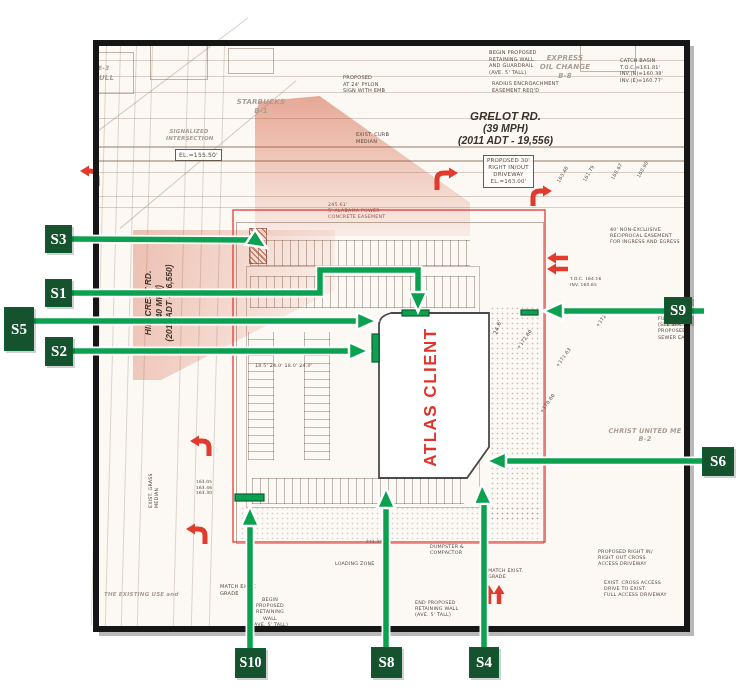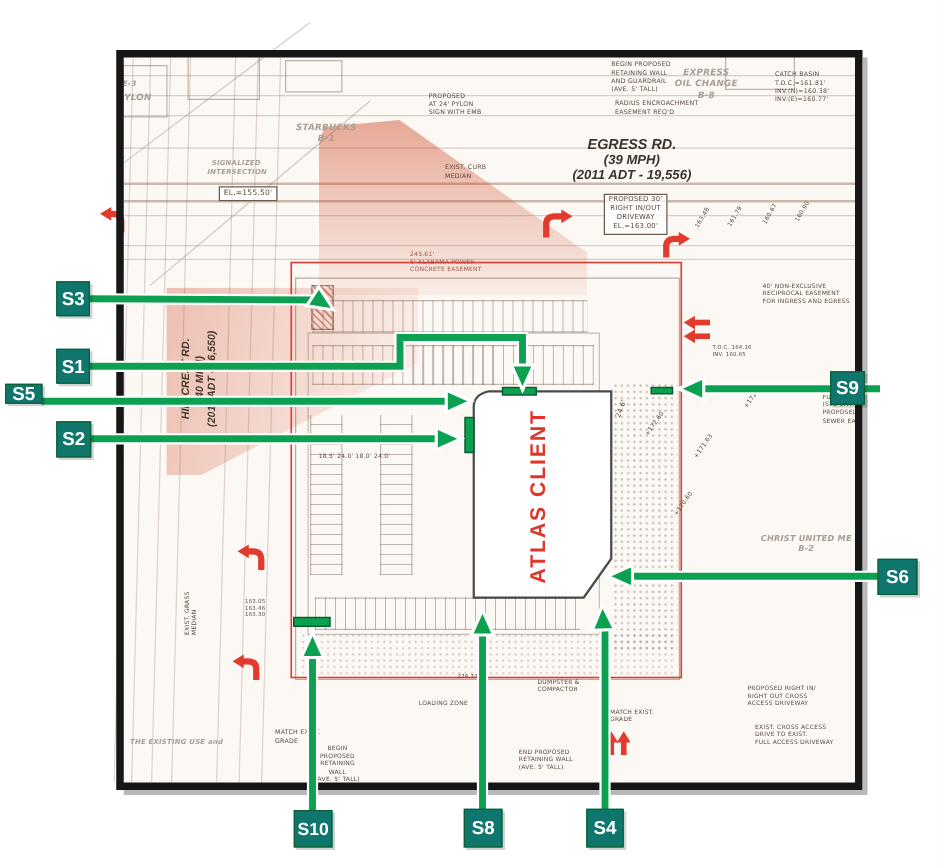--- a/index.html
+++ b/index.html
@@ -42,21 +42,21 @@
   #grelot-title .l1{font-size:11.5px;display:block;}
   #grelot-title .l2{font-size:10.5px;display:block;}
   #grelot-title .l3{font-size:10.5px;display:block;}
   #hillcrest-title{position:absolute;left:85px;top:286px;width:150px;height:34px;z-index:3;transform:rotate(-90deg);text-align:center;color:#46382e;font-style:italic;font-weight:bold;font-size:8.5px;line-height:1.25;font-family:"Liberation Sans",sans-serif;pointer-events:none;white-space:pre-line;}
   #building-label{position:absolute;left:334px;top:384px;width:200px;height:26px;z-index:3;transform:rotate(-90deg);text-align:center;color:#e0352b;font-weight:bold;font-size:17px;letter-spacing:1.5px;font-family:"Liberation Sans",sans-serif;pointer-events:none;}
 
   
   #plan-frame{position:absolute;left:93px;top:40px;width:597px;height:592px;border:6px solid #161616;box-sizing:border-box;z-index:4;pointer-events:none;box-shadow:5px 5px 0 -1px rgba(125,125,125,.55);}
 
   
-  .callout{position:absolute;z-index:6;background:#0f766e;border:1.5px solid #0a5f32;box-sizing:border-box;color:#ffffff;font-weight:bold;font-size:15px;font-family:Liberation Sans, sans-serif;display:flex;align-items:center;justify-content:center;box-shadow:2px 2px 0 rgba(0,0,0,.18);cursor:pointer;}
+  .callout{position:absolute;z-index:6;background:#14532d;border:1.5px solid #0a5f32;box-sizing:border-box;color:#ffffff;font-weight:bold;font-size:15px;font-family:Liberation Serif, serif;display:flex;align-items:center;justify-content:center;box-shadow:2px 2px 0 rgba(0,0,0,.18);cursor:pointer;}
   .callout.small-text{font-size:14px;}
 </style>
 </head>
 <body>
 
 <div id="canvas">
 
   <div id="plan-bg"></div>
 
   <div id="sketch">
@@ -117,21 +117,21 @@
         <path d="M0,0 L-9,-5.5 L-9,5.5 Z" fill="#e23b2e" transform="translate(547,269) rotate(180)"></path>
         <path d="M489,604 L489,591" fill="none" stroke="#e23b2e" stroke-width="4.5"></path>
         <path d="M0,0 L-9,-5.5 L-9,5.5 Z" fill="#e23b2e" transform="translate(489,585) rotate(-90)"></path>
         <path d="M499,604 L499,591" fill="none" stroke="#e23b2e" stroke-width="4.5"></path>
         <path d="M0,0 L-9,-5.5 L-9,5.5 Z" fill="#e23b2e" transform="translate(499,585) rotate(-90)"></path>
       </g>
     </svg>
 
   <div id="annos">
       <div class="ann gray-i" style="left: 98px; top: 64px; font-size: 6px;">E-3</div>
-      <div class="ann gray-i" style="left: 94px; top: 74px; font-size: 7px;">PYLON</div>
+      <div class="ann gray-i" style="left: 94px; top: 74px; font-size: 7px;">FULL</div>
       <div class="ann gray-i ctr" style="left: 236px; top: 58px; font-size: 7px; width: 50px; margin-top: 40px;">STARBUCKS
 B-1</div>
       <div class="ann gray-i ctr" style="left: 538px; top: 54px; font-size: 7px; width: 54px;">EXPRESS
 OIL CHANGE
 B-8</div>
       <div class="ann" style="left: 343px; top: 74px; font-size: 5px;">PROPOSED
 AT 24' PYLON
 SIGN WITH EMB</div>
       <div class="ann" style="left: 356px; top: 131px; font-size: 5px;">EXIST. CURB
 MEDIAN</div>
@@ -200,21 +200,21 @@
       <div class="ann gray-i" style="left: 104px; top: 591px; font-size: 5.5px;">THE EXISTING USE and</div>
       <div class="ann" style="left: 196px; top: 479px; font-size: 4.3px;">163.05
 163.46
 163.30</div>
       <div class="ann" style="left: 570px; top: 276px; font-size: 4.3px;">T.O.C. 164.16
 INV. 160.65</div>
       <div class="ann" style="left: 366px; top: 539px; font-size: 4.3px;">274.33'</div>
     </div>
 
   <div id="grelot-title">
-    <span class="l1">EGRESS RD.</span>
+    <span class="l1">GRELOT RD.</span>
     <span class="l2">(39 MPH)</span>
     <span class="l3">(2011 ADT - 19,556)</span>
   </div>
   <div id="hillcrest-title">HILLCREST RD.
 (40 MPH)
 (2011 ADT - 26,550)</div>
   <div id="building-label">ATLAS CLIENT</div>
 
   <div id="plan-frame"></div>
 
@@ -265,20 +265,20 @@
       </g>
       <g>
         <path d="M484,648 L484,500" fill="none" stroke="#ffffff" stroke-width="9"></path>
         <path d="M484,648 L484,500" fill="none" stroke="#0ca150" stroke-width="5.5"></path>
         <path d="M0,0 L-20,-9 L-20,9 Z" fill="#0ca150" stroke="#ffffff" stroke-width="2.5" transform="translate(482,484) rotate(-92)"></path>
       </g>
     </svg>
 
 <div class="callout" style="left: 45px; top: 225px; width: 27px; height: 28px;">S3</div>
     <div class="callout" style="left: 45px; top: 279px; width: 27px; height: 28px;">S1</div>
-    <div class="callout" style="left: 4px; top: 307px; width: 30px; height: 16px;">S5</div>
+    <div class="callout" style="left: 4px; top: 307px; width: 30px; height: 44px;">S5</div>
     <div class="callout" style="left: 45px; top: 337px; width: 28px; height: 29px;">S2</div>
     <div class="callout" style="left: 664px; top: 297px; width: 28px; height: 27px;">S9</div>
     <div class="callout" style="left: 702px; top: 447px; width: 32px; height: 29px;">S6</div>
     <div class="callout small-text" style="left: 235px; top: 648px; width: 31px; height: 30px;">S10</div>
     <div class="callout" style="left: 371px; top: 647px; width: 31px; height: 31px;">S8</div>
     <div class="callout" style="left: 469px; top: 647px; width: 30px; height: 31px;">S4</div>
   </div>
 
 </body></html>

